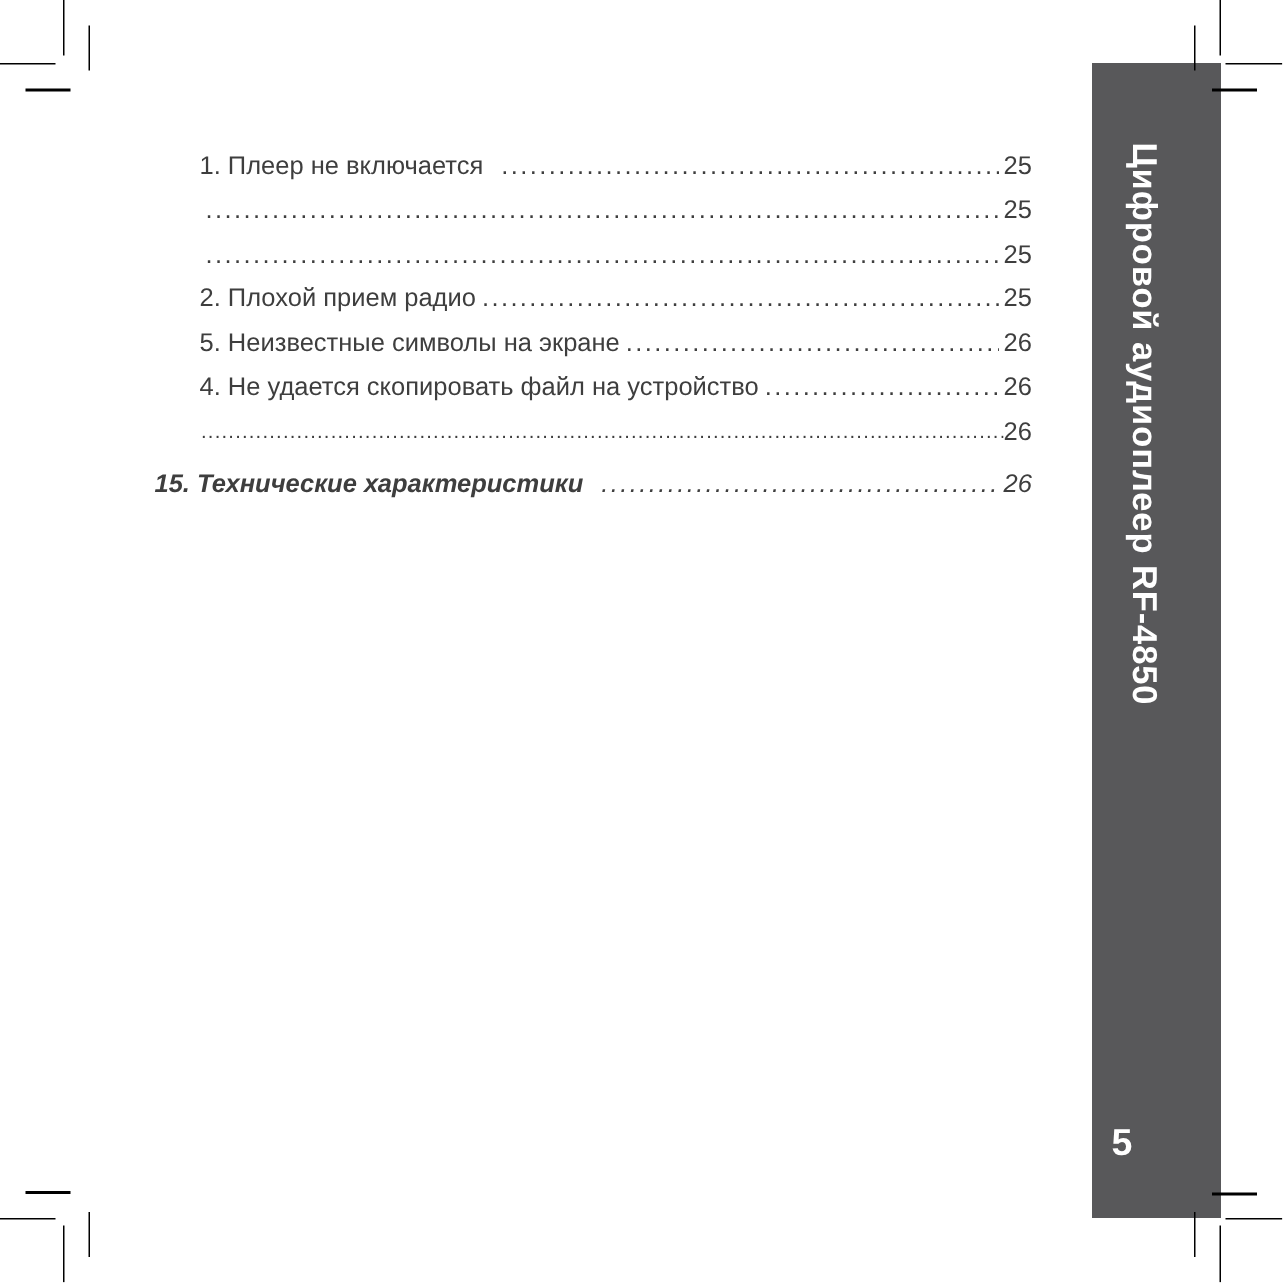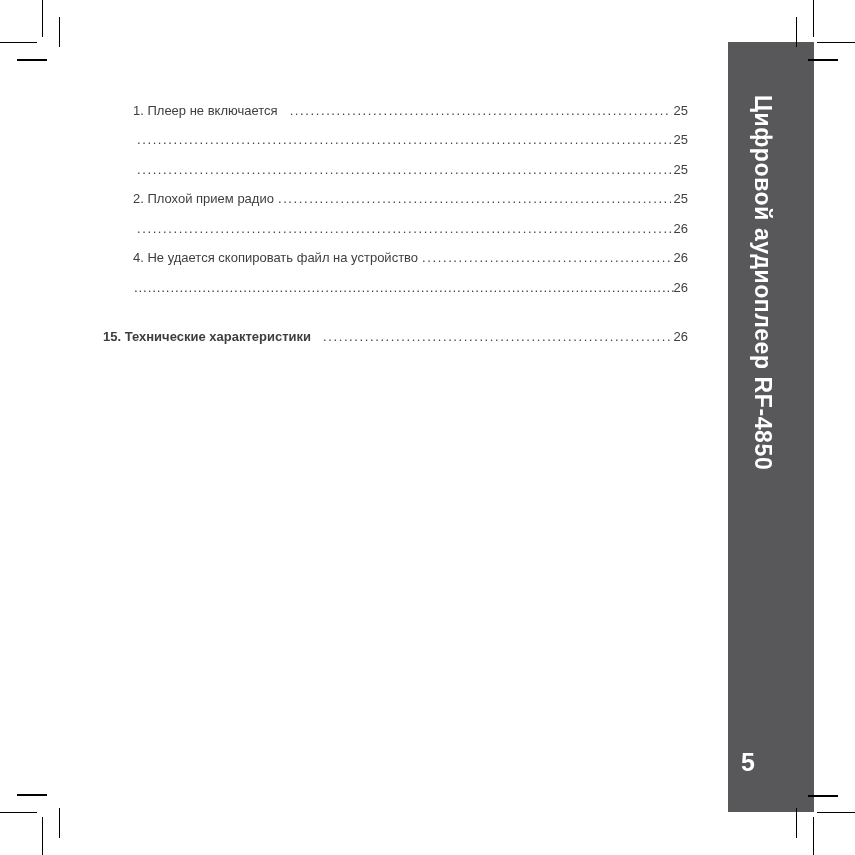--- a/index.html
+++ b/index.html
@@ -12,30 +12,30 @@
     overflow: hidden;
   }
 
   
   .toc {
     position: absolute;
     left: 103px;
     top: 96px;
     width: 585px;
     color: var(--toc-text, #3e3e3e);
-    font-size: 13px;
+    font-size: 17px;
   }
   .toc-row {
     display: flex;
     height: 29.45px;
     line-height: 29.45px;
     white-space: nowrap;
   }
   .toc-row.sub { padding-left: 30px; }
-  .toc-row.section { font-weight: bold; margin-top: 20px; }
+  .toc-row.section { font-weight: bold; margin-top: 6px; font-style: italic; }
   .toc-row.section .toc-page { font-weight: normal; }
   .toc-label { white-space: pre; }
   .toc-row.gap .toc-label { margin-right: 8px; }
   .toc-leader {
     flex: 1;
     overflow: hidden;
     margin: 0 3px 0 4px;
     font-weight: normal;
   }
   .toc-leader::after {
@@ -121,20 +121,21 @@
       <span class="toc-page">25</span>
     </div>
 
     <div class="toc-row sub">
       <span class="toc-label">2. Плохой прием радио</span>
       <span class="toc-leader"></span>
       <span class="toc-page">25</span>
     </div>
 
     <div class="toc-row sub">
+      <span class="toc-label">5. Неизвестные символы на экране</span>
       <span class="toc-leader"></span>
       <span class="toc-page">26</span>
     </div>
 
     <div class="toc-row sub">
       <span class="toc-label">4. Не удается скопировать файл на устройство</span>
       <span class="toc-leader"></span>
       <span class="toc-page">26</span>
     </div>
 

